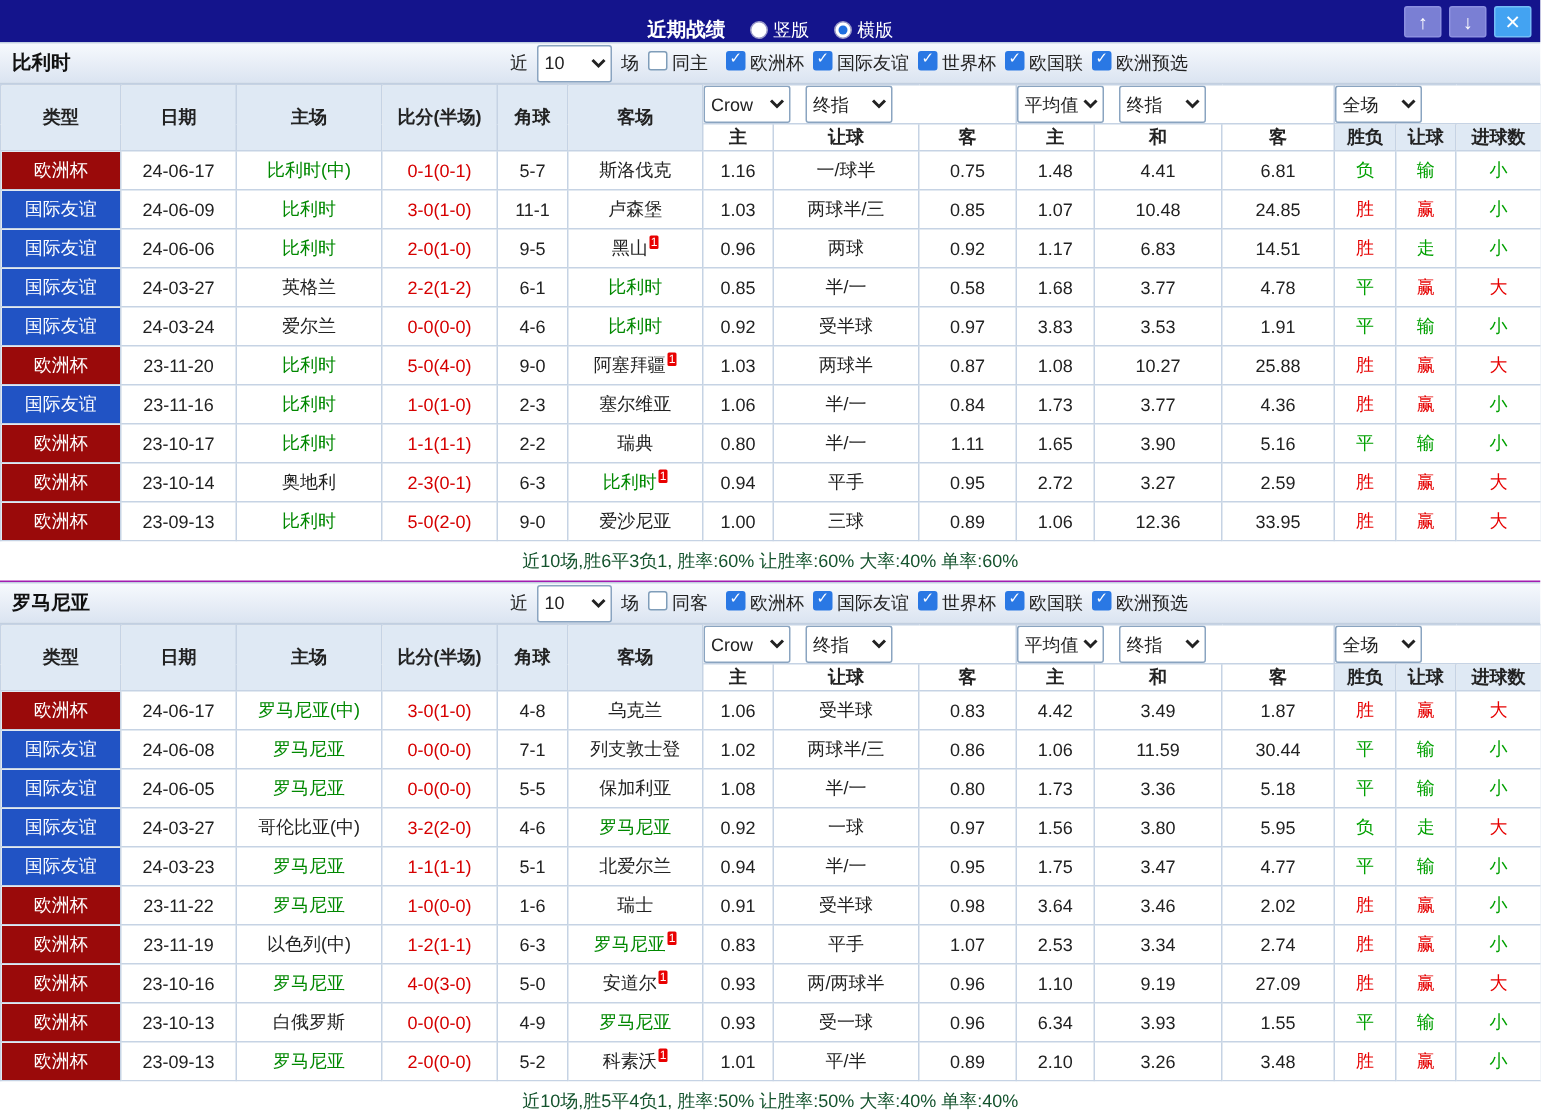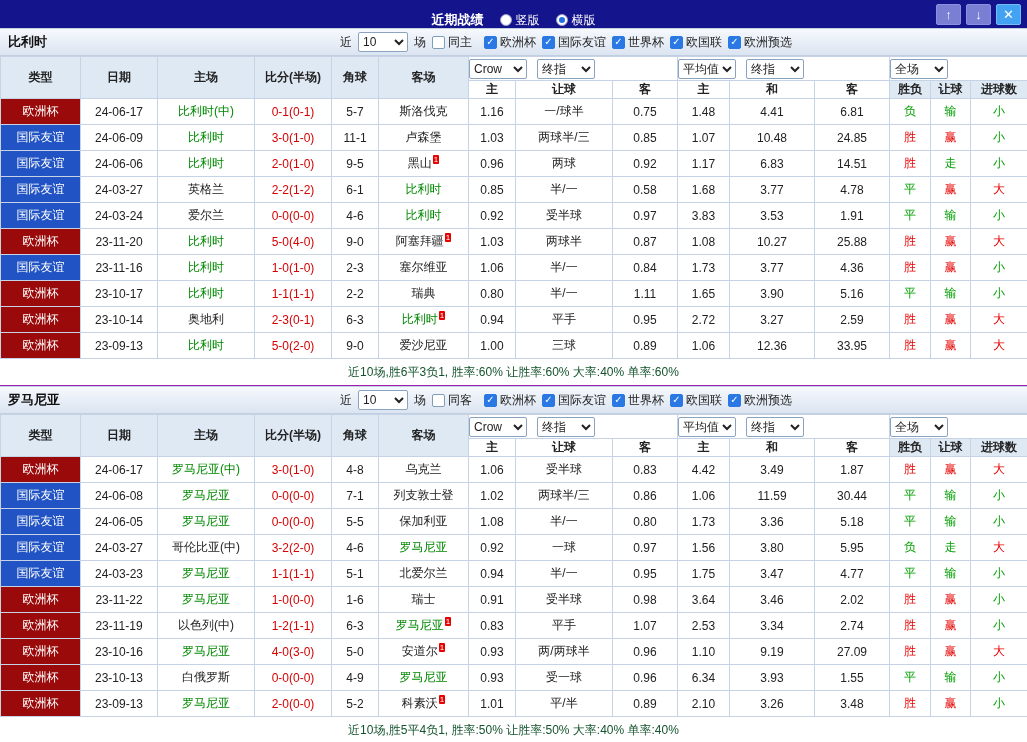--- a/index.html
+++ b/index.html
@@ -36,25 +36,25 @@
   .tb-btn.close { background: #43a3f2; border-color: #74bdf7; font-weight: bold; }
   
   .section-bar {
     height: 28px; background: linear-gradient(#f6f9fd, #dbe4f1);
     border-top: 1px solid #c2cfe0; border-bottom: 1px solid #c2cfe0;
     position: relative; display: flex; align-items: center;
   }
   .team-name { font-weight: bold; font-size: 13px; color: #111; margin-left: 8px; }
   .filter { position: absolute; left: 340px; display: flex; align-items: center; gap: 6px; white-space: nowrap; }
   select {
-    font-family: inherit; font-size: 12px; height: 20px;
+    font-family: inherit; font-size: 12px; height: 25px;
     border: 1px solid #8aa4c0; background: #fff; border-radius: 2px; color: #222;
   }
   .count-select { width: 50px; }
-  .cb-label { display: inline-flex; align-items: center; gap: 3px; cursor: pointer; margin-right: 6px; }
+  .cb-label { display: inline-flex; gap: 3px; cursor: pointer; margin-right: 6px; }
   .cb {
     width: 13px; height: 13px; display: inline-flex; align-items: center; justify-content: center;
     border: 1px solid #7f9db9; background: #fff; font-size: 10px; line-height: 1;
     color: #fff; border-radius: 2px;
   }
   .cb.checked { background: #2a78e4; border-color: #2a78e4; }
   .cb-group { display: inline-flex; align-items: center; }
   
   table { border-collapse: collapse; width: 1027px; table-layout: fixed; }
   th, td {

